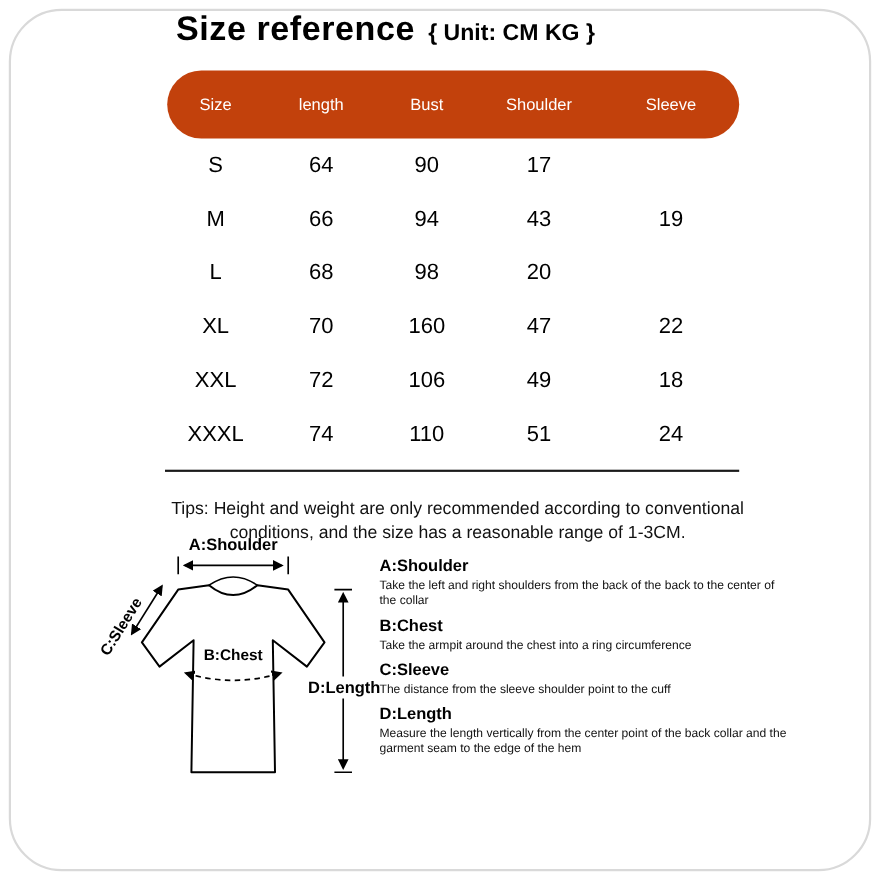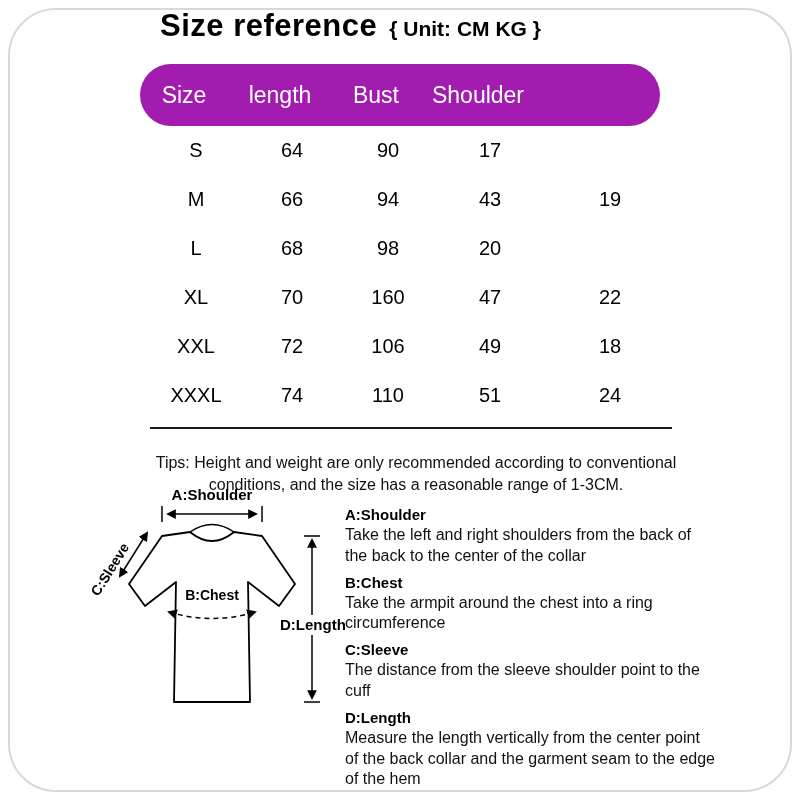--- a/index.html
+++ b/index.html
@@ -10,24 +10,24 @@
   .card-border{
     position:absolute;inset:8px;border:2px solid #d9d9d9;border-radius:48px;
     pointer-events:none;
   }
   .title-row{
     position:absolute;left:148px;top:8px;display:flex;align-items:baseline;gap:12px;margin-left:12px;
   }
   .page-title{font-size:31px;font-weight:700;letter-spacing:0.5px;}
   .unit-label{font-size:21px;font-weight:700;}
   .table-header{
-    position:absolute;left:140px;top:64px;width:520px;height:62px;
-    background:#a21caf;border-radius:31px;display:grid;
+    position:absolute;left:152px;top:64px;width:520px;height:62px;
+    background:#c2410c;border-radius:31px;display:grid;
     grid-template-columns:88px 104px 88px 116px 124px;
-    align-items:center;color:#fff;font-size:23px;text-align:center;
+    align-items:center;color:#fff;font-size:15px;text-align:center;
   }
   .table-body{
     position:absolute;left:152px;top:126px;width:520px;
   }
   .trow{
     display:grid;grid-template-columns:88px 104px 88px 116px 124px;
     height:49px;align-items:center;text-align:center;font-size:20px;
   }
   .divider{
     position:absolute;left:150px;top:427px;width:522px;height:2px;background:#1a1a1a;
@@ -38,37 +38,38 @@
   }
   .diagram-svg{position:absolute;left:90px;top:484px;width:360px;height:250px;}
   svg text{font-family:"Liberation Sans",sans-serif;fill:#000;}
   .svg-label{font-size:15px;font-weight:700;}
   .svg-label-sm{font-size:14px;font-weight:700;}
   .measure-list{
     position:absolute;left:345px;top:506px;width:372px;
   }
   .measure-block{margin-bottom:7px;}
   .measure-title{font-size:15px;font-weight:700;margin:0 0 2px 0;}
-  .measure-text{font-size:16px;line-height:1.3;margin:0;color:#111;}
+  .measure-text{font-size:11px;line-height:1.3;margin:0;color:#111;}
 </style>
 </head>
 <body>
 
 <div class="card-border"></div>
 
 <div class="title-row">
   <span class="page-title">Size reference</span>
   <span class="unit-label">{ Unit: CM KG }</span>
 </div>
 
 <div class="table-header">
   <span>Size</span>
   <span>length</span>
   <span>Bust</span>
   <span>Shoulder</span>
+  <span>Sleeve</span>
 </div>
 
 <div class="table-body">
   <div class="trow">
     <span>S</span>
     <span>64</span>
     <span>90</span>
     <span>17</span>
   </div>
   <div class="trow">

